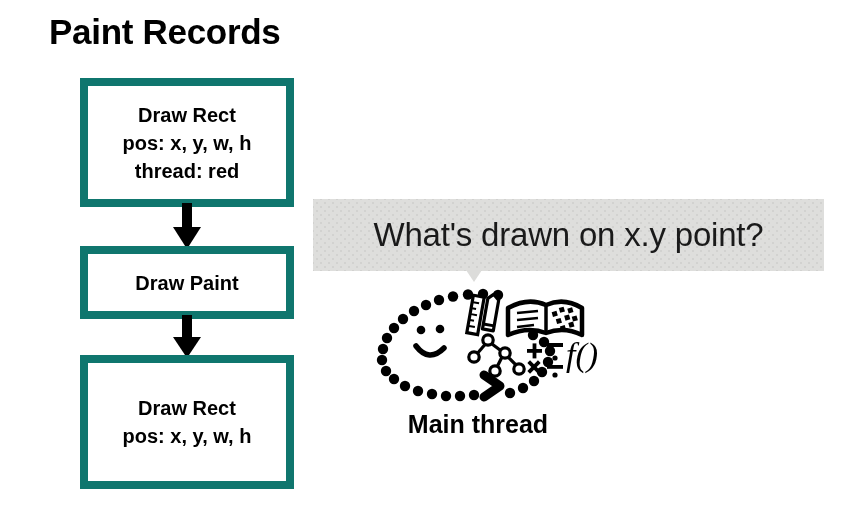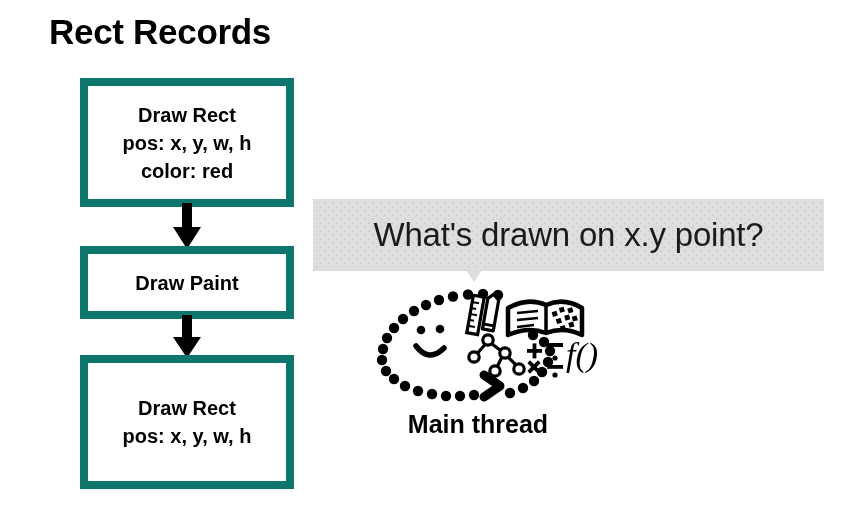--- a/index.html
+++ b/index.html
@@ -112,26 +112,26 @@
     text-align: center;
     font-size: 25px;
     font-weight: bold;
     line-height: 32px;
     white-space: nowrap;
   }
 </style>
 </head>
 <body>
 
-<div id="page-title">Rect Records</div>
+<div id="page-title">Paint Records</div>
 
 <div class="record-box" id="record-box-0">
   <div class="record-line">Draw Rect</div>
   <div class="record-line">pos: x, y, w, h</div>
-  <div class="record-line">color: red</div>
+  <div class="record-line">thread: red</div>
 </div>
 
 <div class="flow-arrow" id="flow-arrow-0">
   <svg viewBox="0 0 40 47" width="40" height="47">
     <rect x="15" y="0" width="10" height="26" fill="#000000"></rect>
     <polygon points="6,24 34,24 20,46" fill="#000000"></polygon>
   </svg>
 </div>
 
 <div class="record-box" id="record-box-1">

